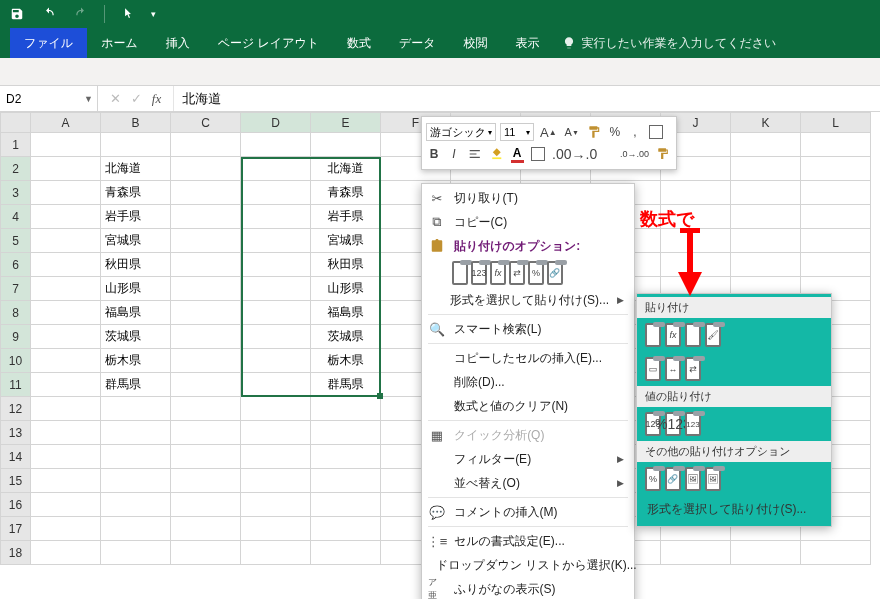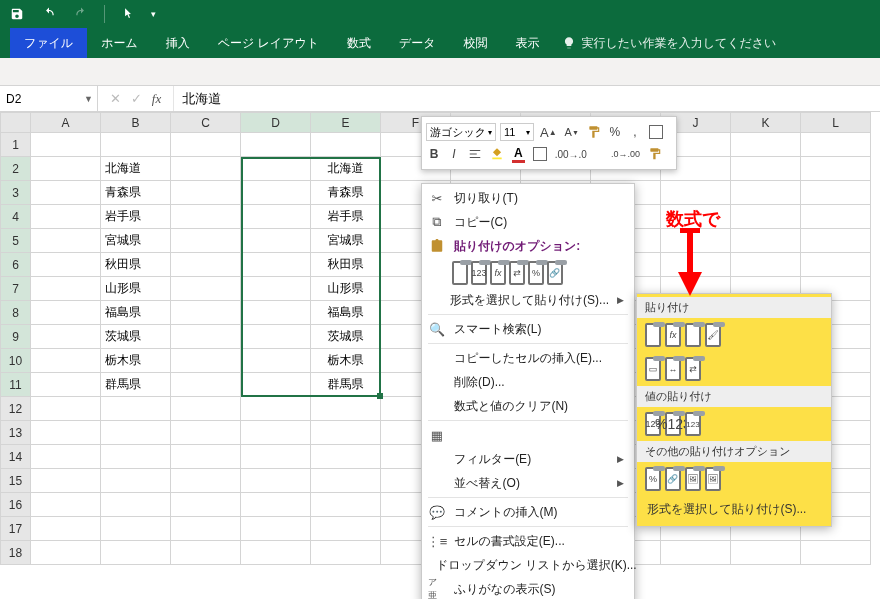--- a/index.html
+++ b/index.html
@@ -67,21 +67,21 @@
   .ctxmenu .paste-row { display:flex; gap:3px; padding:3px 8px 3px 30px;}
   .pasteicon {
     width:16px;height:24px; background:#fff; border:2px solid #737373; border-radius:2px; position:relative;
     display:flex;align-items:center;justify-content:center; font-size:9px; color:#444;
   }
   .pasteicon::before {
     content:""; position:absolute; top:-3px; left:6px; width:12px; height:5px; background:#9aa0a6; border-radius:2px;
   }
 
   
-  .submenu { position:absolute; background:#fde047; border:1px solid #c9c9c9; box-shadow:0 2px 10px rgba(0,0,0,.3); width:196px; padding:3px 0; font-size:12px;}
+  .submenu { position:absolute; background:#14b8a6; border:1px solid #c9c9c9; box-shadow:0 2px 10px rgba(0,0,0,.3); width:196px; padding:3px 0; font-size:12px;}
   .submenu .hdr { background:#eee; padding:3px 8px; font-size:11px; color:#333;}
   .submenu .btnrow { display:flex; gap:4px; padding:5px 8px;}
   .submenu .final { padding:5px 10px; color:#333;}
 
   
   .anno-label { position:absolute; color:#ff0000; font-weight:bold; font-size:18px; }
   .anno-arrow-svg { position:absolute; }
 </style>
 </head>
 <body>
@@ -479,21 +479,21 @@
           <path fill="#d4a020" d="M12 2l7 7-7 7-7-7z"></path>
           <rect x="4" y="18" width="16" height="3" fill="#ffeb3b"></rect>
         </svg>
       </div>
     <div class="ctl">
         <span style="color:#000;font-weight:bold;border-bottom:3px solid #d32f2f;padding:0 2px;">A</span>
       </div>
     <div class="ctl">
         <span class="bord"></span>
       </div>
-    <div class="ctl" style="font-size:10px;">.00→.0</div>
+    <div class="ctl" style="font-size:14px;">.00→.0</div>
     <div class="ctl" style="font-size:9px;margin-left:16px;">.0→.00</div>
     <div class="ctl">
         <svg width="14" height="14" viewBox="0 0 24 24">
           <path fill="#c09030" d="M18 4V3c0-.55-.45-1-1-1H5c-.55 0-1 .45-1 1v4c0 .55.45 1 1 1h12c.55 0 1-.45 1-1V6h1v4H9v11h4v-9h8V4h-3z"></path>
         </svg>
       </div>
   </div>
 </div>
 
 <div class="ctxmenu" style="left:421px; top:183px;">
@@ -542,20 +542,21 @@
     <span class="mi"></span>
     <span class="lbl">削除(D)...</span>
   </div>
   <div class="item">
     <span class="mi"></span>
     <span class="lbl">数式と値のクリア(N)</span>
   </div>
   <div class="sep"></div>
   <div class="item disabled">
     <span class="mi">▦</span>
+    <span class="lbl">クイック分析(Q)</span>
   </div>
   <div class="item">
     <span class="mi"></span>
     <span class="lbl">フィルター(E)</span>
     <span class="arrow">▶</span>
   </div>
   <div class="item">
     <span class="mi"></span>
     <span class="lbl">並べ替え(O)</span>
     <span class="arrow">▶</span>
@@ -607,18 +608,18 @@
   <div class="hdr">その他の貼り付けオプション</div>
   <div class="btnrow">
     <div class="pasteicon">%</div>
     <div class="pasteicon">🔗</div>
     <div class="pasteicon">🖼</div>
     <div class="pasteicon">🖼</div>
   </div>
   <div class="final">形式を選択して貼り付け(S)...</div>
 </div>
 
-<div class="anno-label" style="left:666px; top:207px;">数式で</div>
+<div class="anno-label" style="left:640px; top:207px;">数式で</div>
 <svg class="anno-arrow-svg" style="left:670px; top:228px;" width="40" height="72">
   <line x1="20" y1="2" x2="20" y2="48" stroke="#ff0000" stroke-width="6"></line>
   <polygon points="8,44 32,44 20,68" fill="#ff0000"></polygon>
   <line x1="10" y1="2" x2="30" y2="2" stroke="#ff0000" stroke-width="6"></line>
 </svg>
 
 </body></html>

